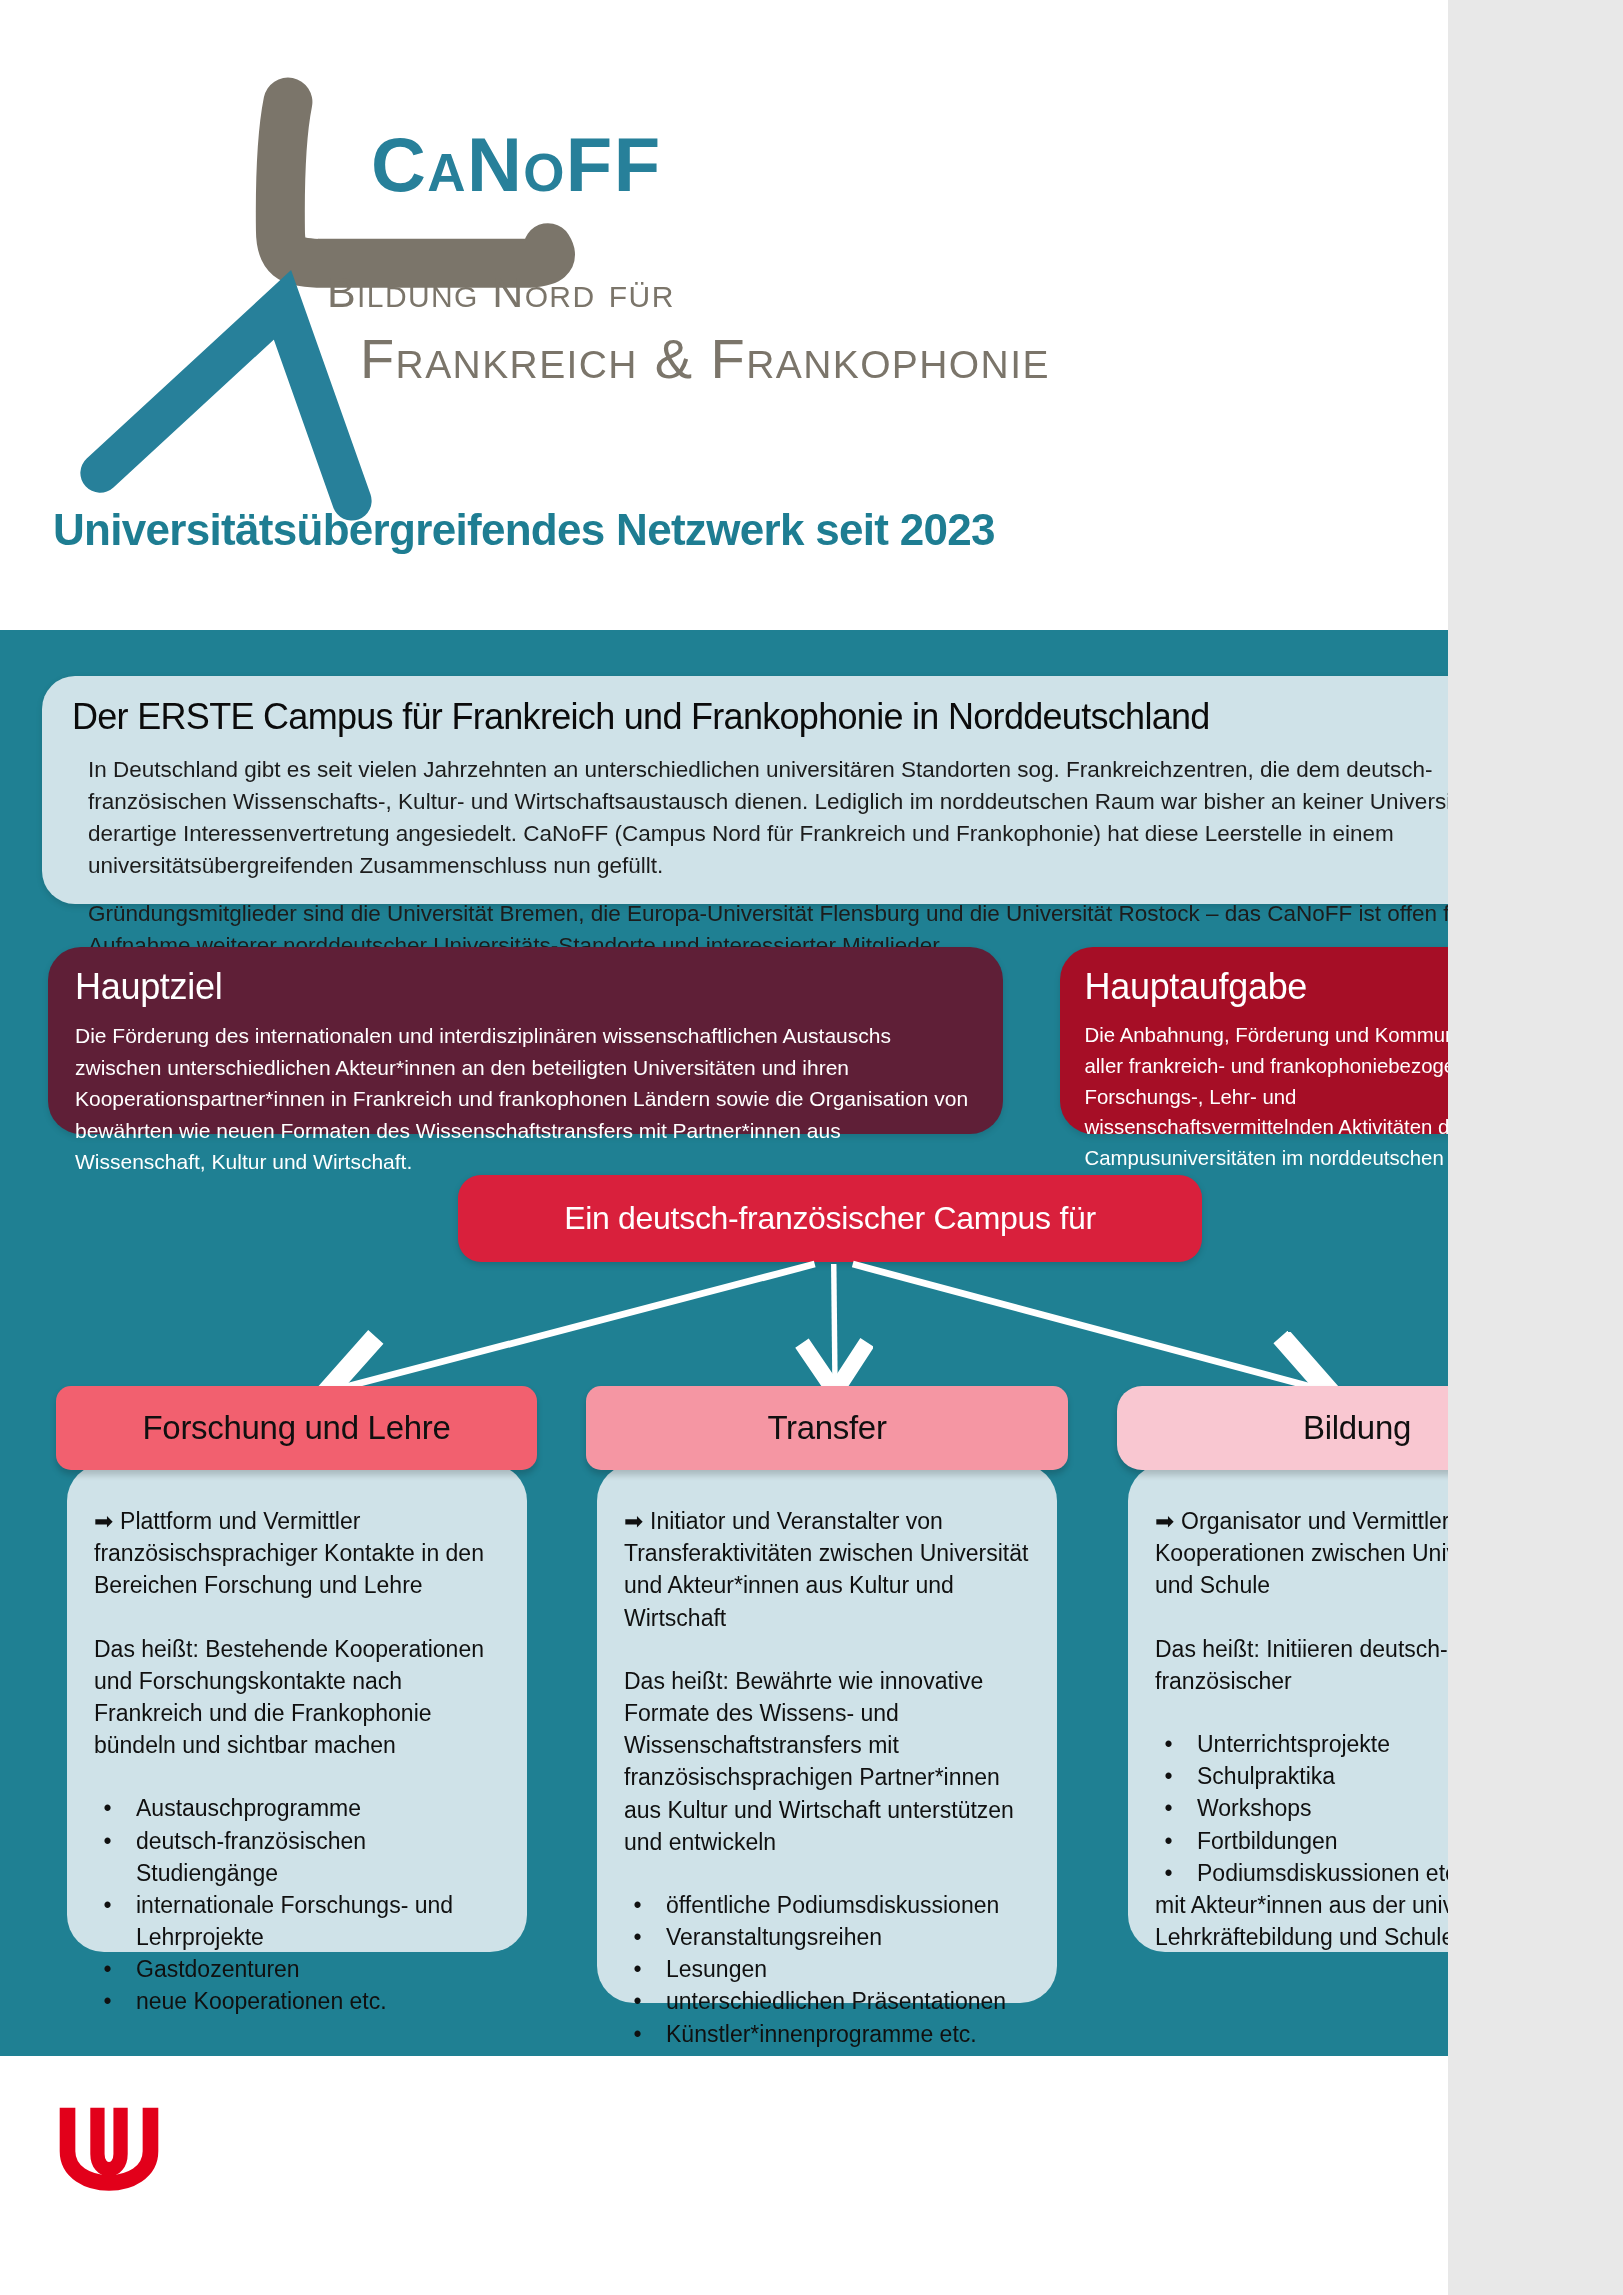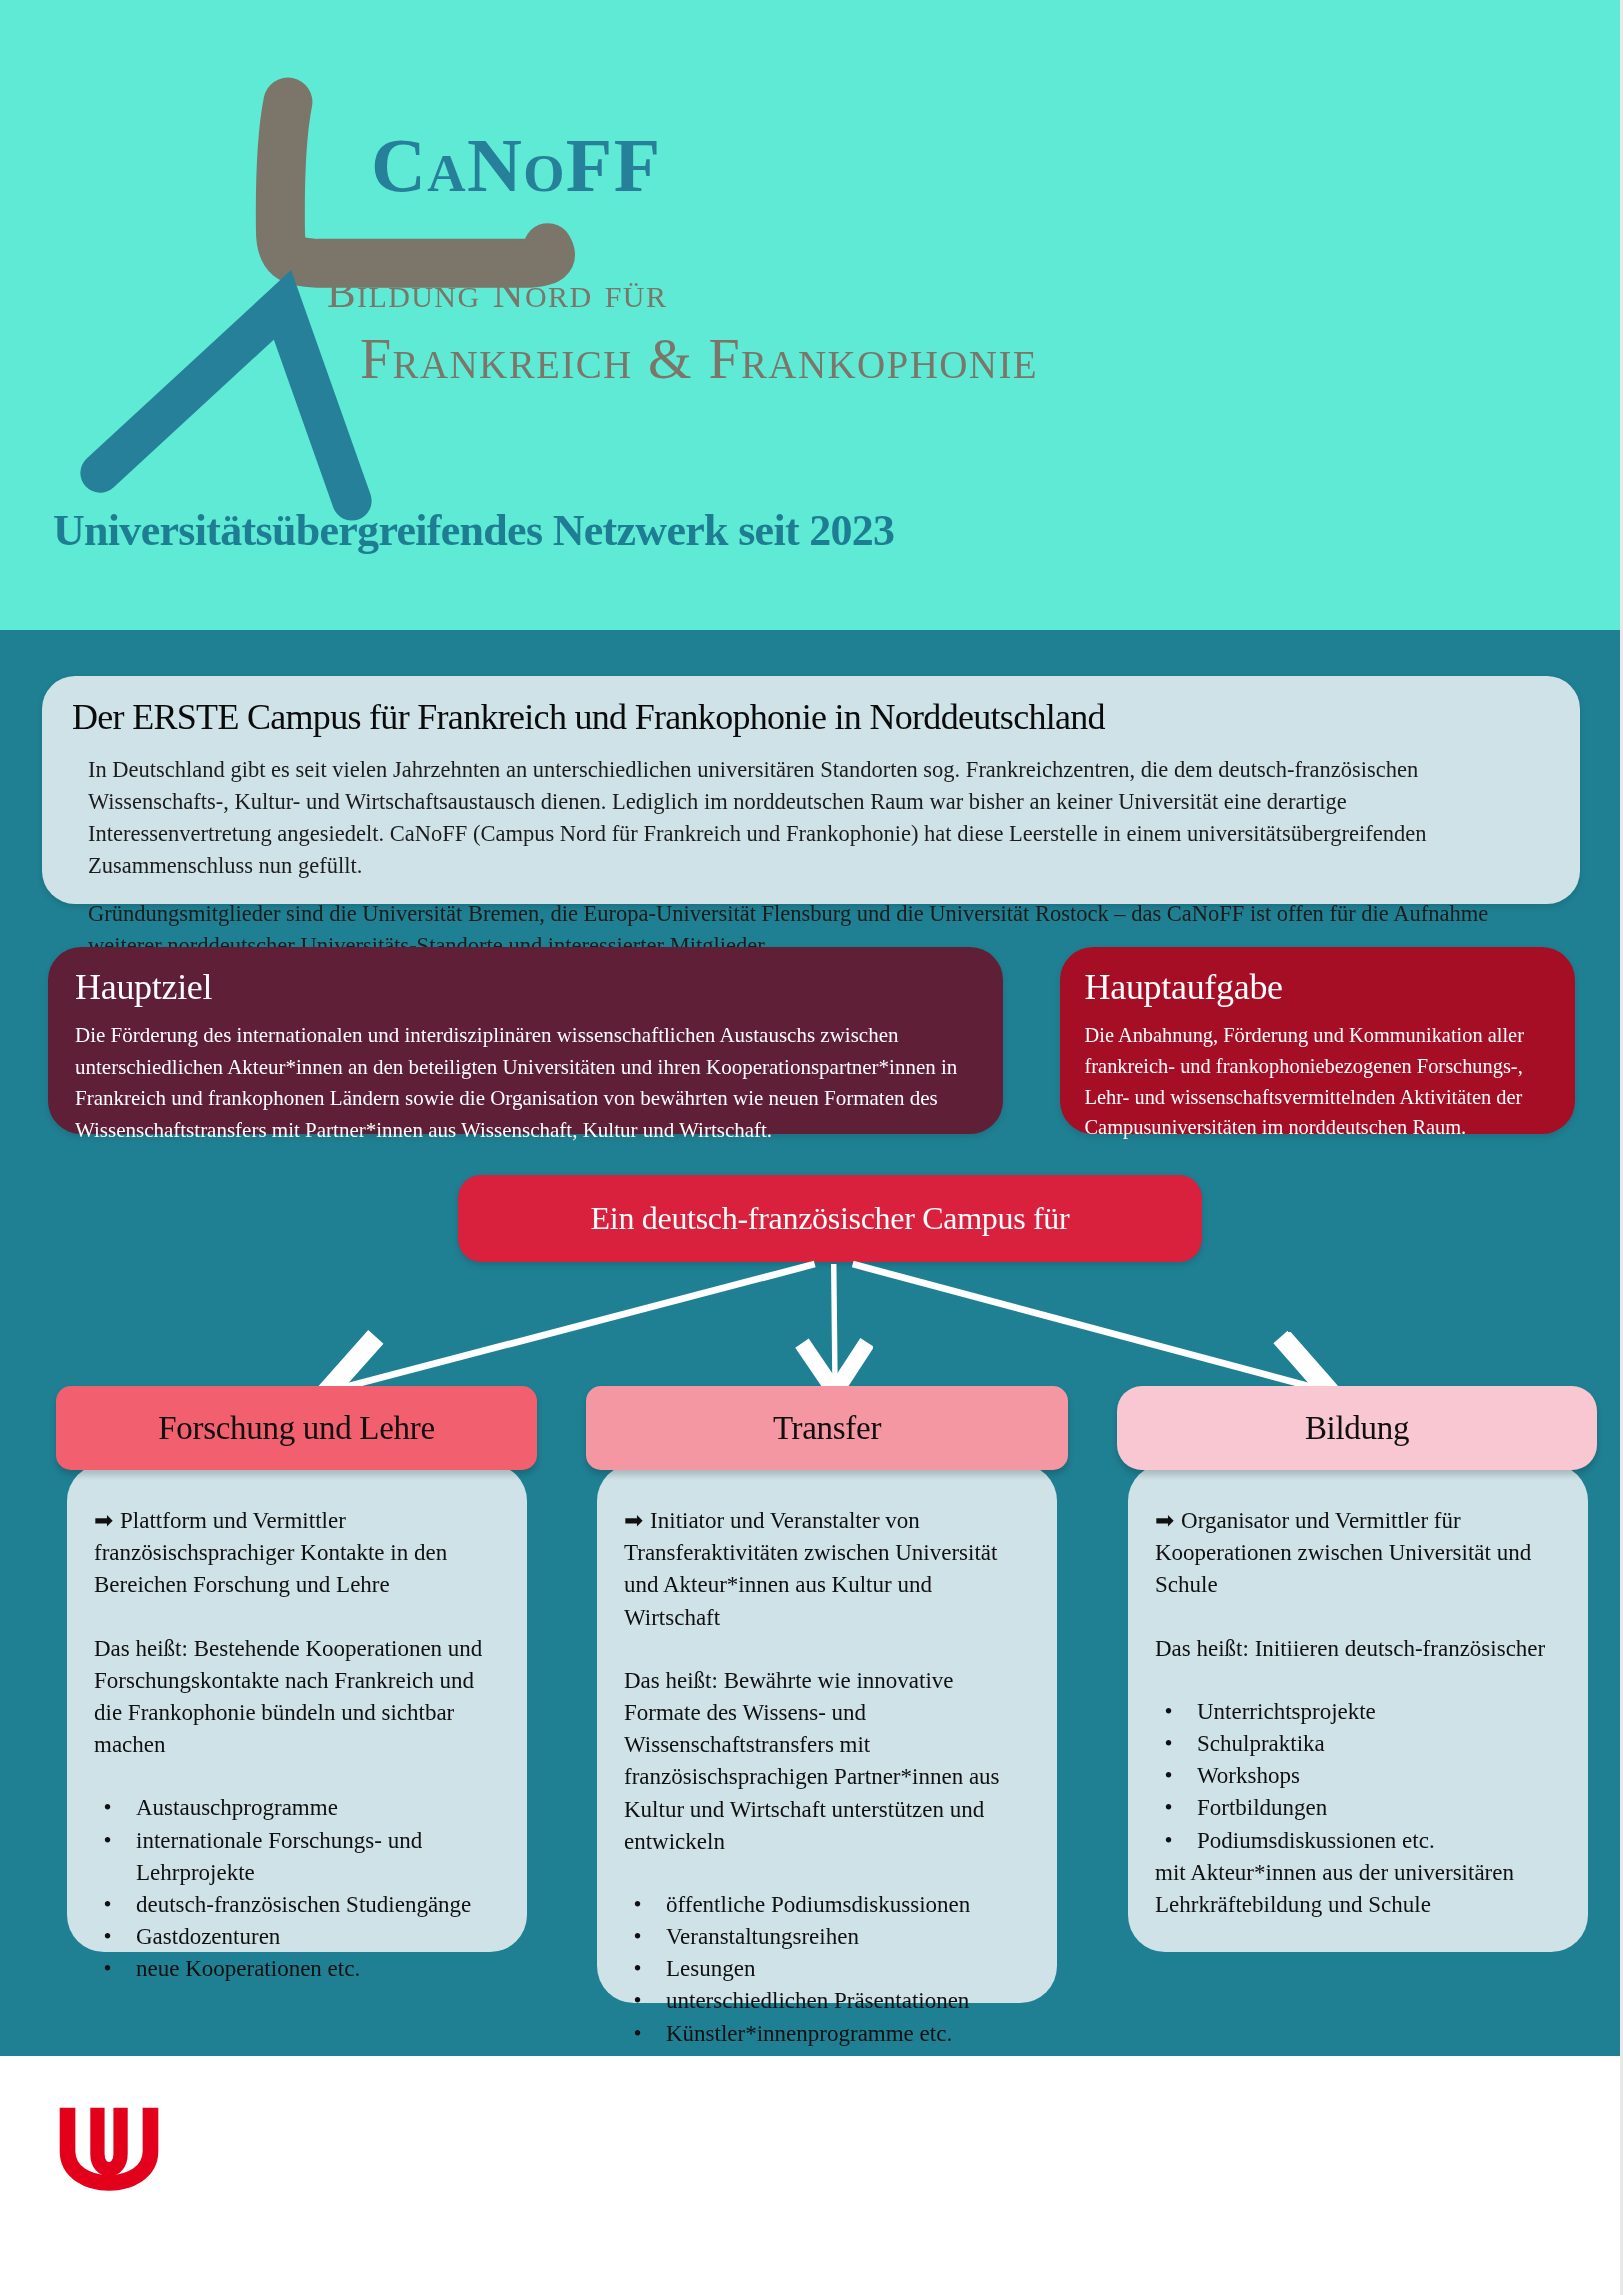--- a/index.html
+++ b/index.html
@@ -1,17 +1,17 @@
 <!DOCTYPE html>
 <html style="font-size:11px"><head>
 <meta charset="utf-8">
 <style>
   html,body{margin:0;padding:0;background:#e8e8e8;}
-  .page{position:relative;width:1620px;height:2295px;background:#5eead4;overflow:hidden;
-        font-family:Liberation Serif, serif;color:#111;}
+  .page{position:relative;width:1448px;height:2295px;background:#ffffff;overflow:hidden;
+        font-family:Liberation Sans, sans-serif;color:#111;}
   .abs{position:absolute;}
 
   
   .logo-acronym{left:371px;top:127px;font-size:76px;font-weight:700;font-variant:small-caps;
     color:#27809A;letter-spacing:1.4px;line-height:1;}
   .logo-sub1{left:327px;top:271px;font-size:43px;font-variant:small-caps;color:#7B756A;letter-spacing:1.4px;line-height:1;}
   .logo-sub2{left:360px;top:331px;font-size:56px;font-variant:small-caps;color:#7B756A;letter-spacing:1.4px;line-height:1;}
   .headline{left:53px;top:505px;font-size:44px;font-weight:700;color:#1E7D92;letter-spacing:-0.7px;}
 
   
@@ -106,22 +106,22 @@
 
     <div class="colhead h1c">Forschung und Lehre</div>
     <div class="colhead h2c">Transfer</div>
     <div class="colhead h3c">Bildung</div>
 
     <div class="colbox c1">
       <p><span class="arrowglyph">➡</span><span>Plattform und Vermittler französischsprachiger Kontakte in den Bereichen Forschung und Lehre</span></p>
       <p class="sub">Das heißt: Bestehende Kooperationen und Forschungskontakte nach Frankreich und die Frankophonie bündeln und sichtbar machen</p>
       <ul class="bullets">
           <li>Austauschprogramme</li>
+          <li>deutsch-französischen Studiengänge</li>
           <li>internationale Forschungs- und Lehrprojekte</li>
-          <li>deutsch-französischen Studiengänge</li>
           <li>Gastdozenturen</li>
           <li>neue Kooperationen etc.</li>
         </ul>
 
     </div>
 
     <div class="colbox c2">
       <p><span class="arrowglyph">➡</span><span>Initiator und Veranstalter von Transferaktivitäten zwischen Universität und Akteur*innen aus Kultur und Wirtschaft</span></p>
       <p class="sub">Das heißt: Bewährte wie innovative Formate des Wissens- und Wissenschaftstransfers mit französischsprachigen Partner*innen aus Kultur und Wirtschaft unterstützen und entwickeln</p>
       <ul class="bullets">

